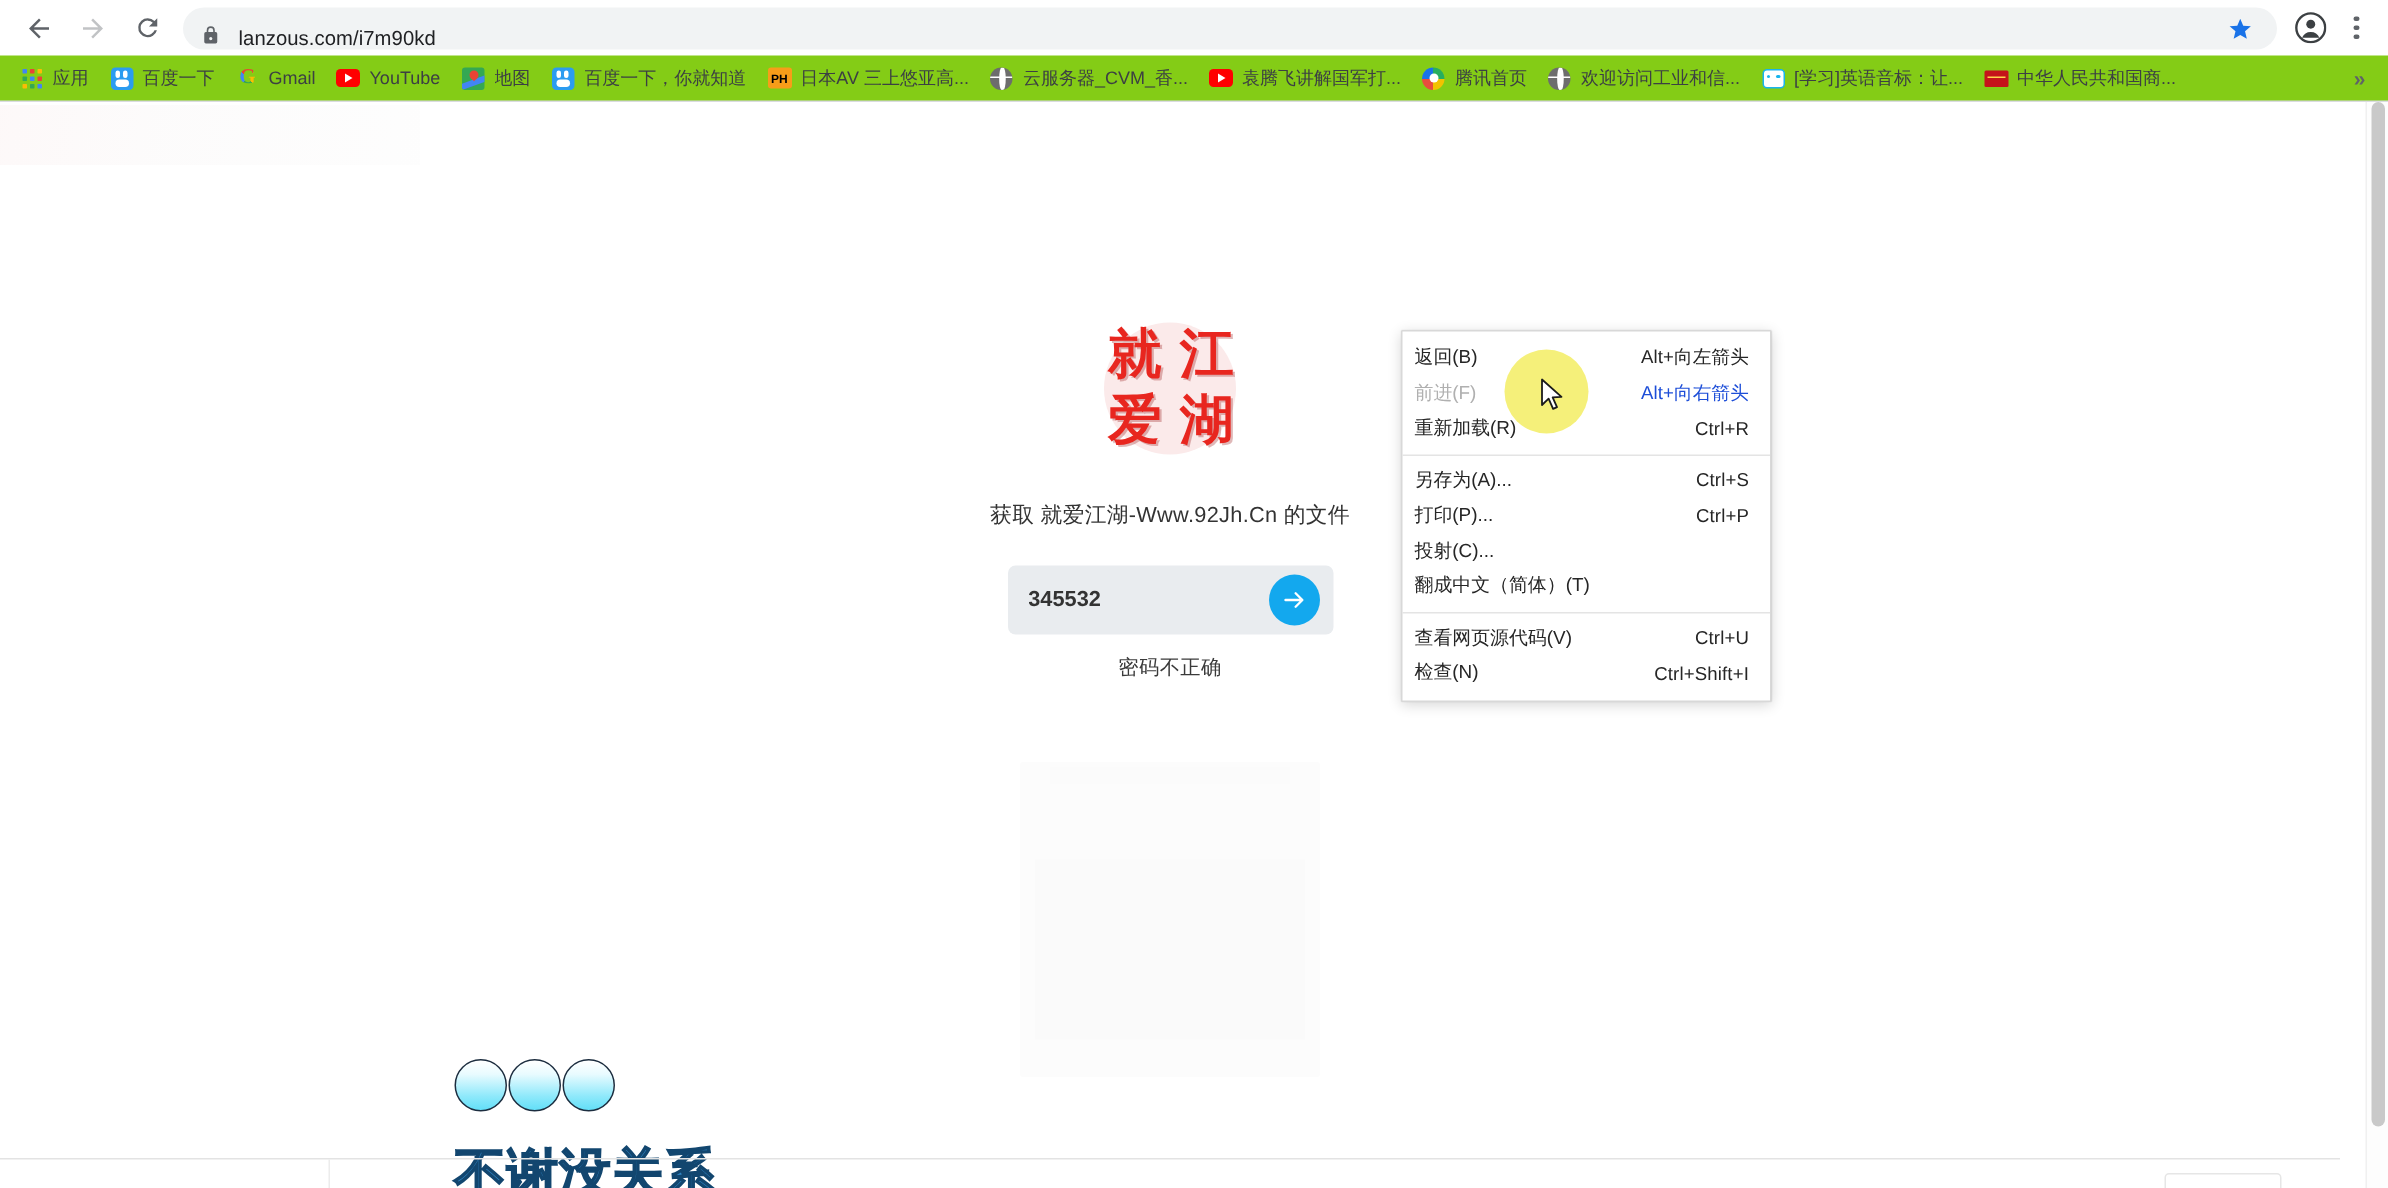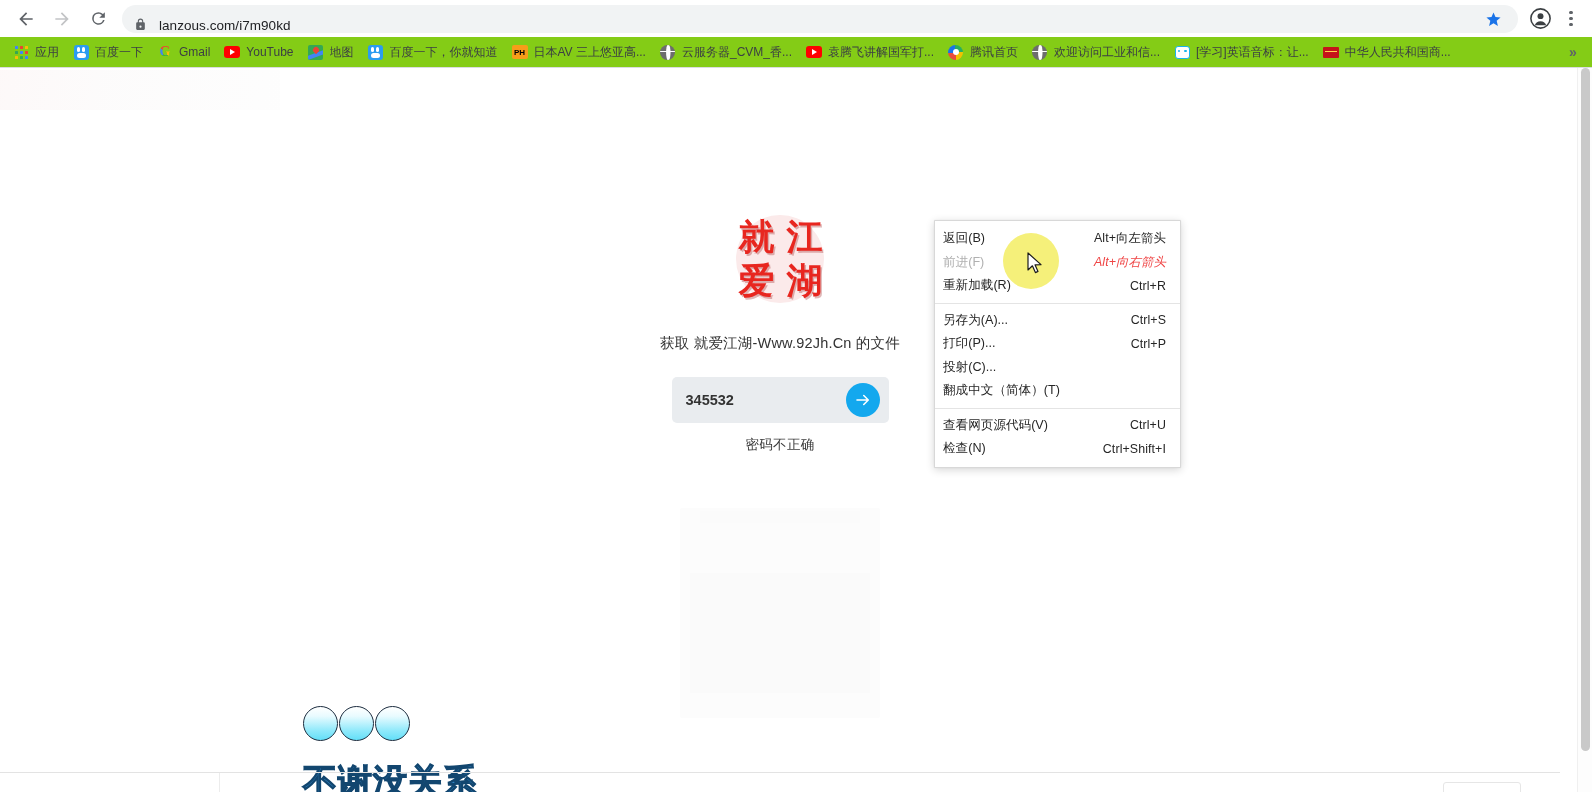--- a/index.html
+++ b/index.html
@@ -330,21 +330,21 @@
     display: flex;
     align-items: center;
     padding: 0 14px 0 8px;
     font-size: 12.6px;
     color: #262626;
     white-space: nowrap;
   }
   .ctx-item.disabled { color: #b0b0b0; }
   .ctx-item .ctx-label { flex: 1 1 auto; }
   .ctx-item .ctx-accel { color: #262626; font-size: 12.4px; letter-spacing: .1px; }
-  .ctx-item.disabled .ctx-accel { color: #ef4444; font-style: italic; }
+  .ctx-item.disabled .ctx-accel { color: #1d4ed8; }
   .ctx-sep {
     height: 1px;
     background: #e4e4e4;
     margin: 5px 0 5px 0;
   }
 
   
   .click-halo {
     position: absolute;
     left: 1003px; top: 233px;

